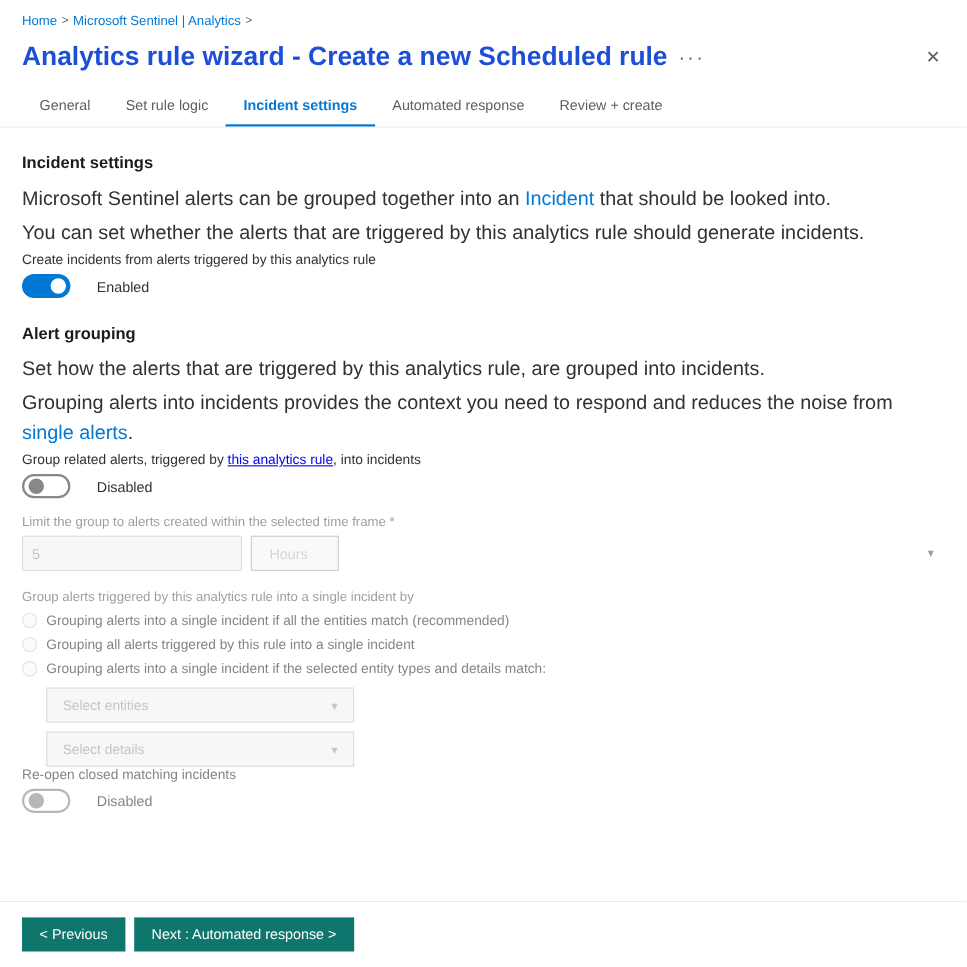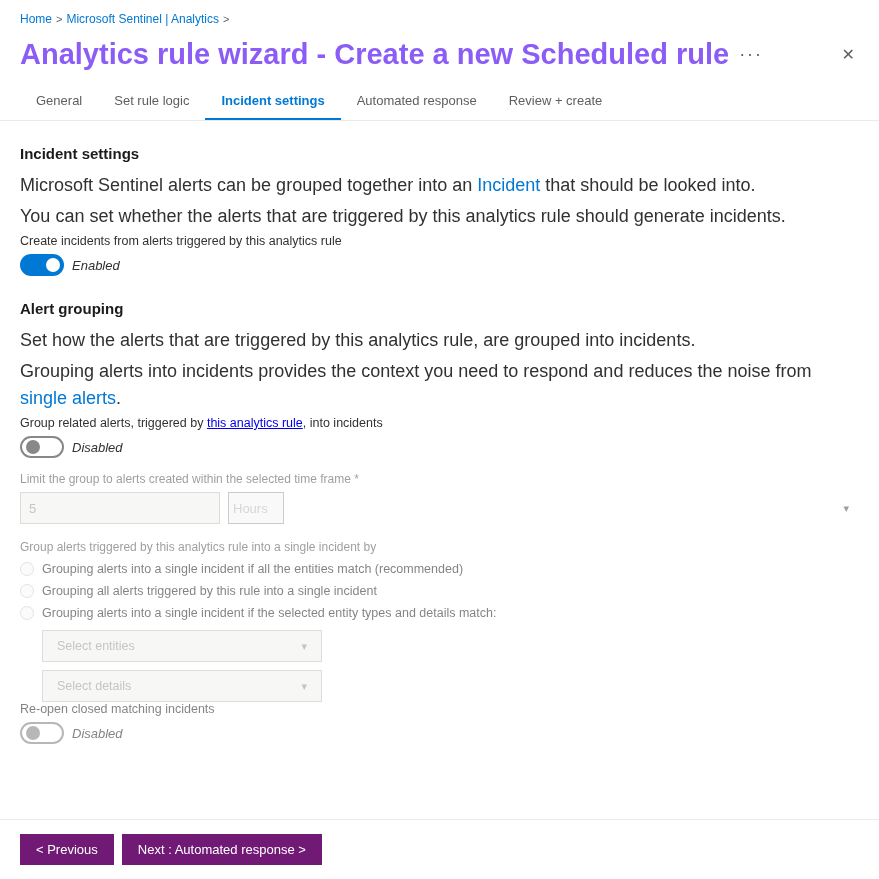--- a/index.html
+++ b/index.html
@@ -34,23 +34,23 @@
       align-items: center;
       padding: 4px 20px 12px 20px;
       justify-content: space-between;
     }
     .title-bar-left {
       display: flex;
       align-items: center;
       gap: 10px;
     }
     .page-title {
-      font-size: 29px;
+      font-size: 24px;
       font-weight: 600;
-      color: #8b5cf6;
+      color: #1d4ed8;
     }
     .more-icon {
       font-size: 18px;
       color: #605e5c;
       cursor: pointer;
       letter-spacing: 2px;
     }
     .close-icon {
       font-size: 16px;
       color: #605e5c;
@@ -106,23 +106,22 @@
       font-size: 12.5px;
       color: #323130;
       margin-top: 0;
       margin-bottom: 6px;
     }
 
     
     .toggle-wrapper {
       display: flex;
       align-items: center;
-      gap: 8px;
+      gap: 24px;
       margin-top: 6px;
-      font-style: italic;
     }
     .toggle {
       position: relative;
       width: 44px;
       height: 22px;
       cursor: pointer;
       flex-shrink: 0;
     }
     .toggle-track {
       width: 44px;
@@ -182,21 +181,21 @@
       height: 32px;
       outline: none;
     }
     .text-input:disabled {
       background: #f3f2f1;
       color: #a19f9d;
       border-color: #c8c6c4;
     }
     .select-input {
       border: 1px solid #8a8886;
-      padding: 5px 4px;
+      padding: 5px 16px;
       font-size: 13px;
       color: #323130;
       background: #fff;
       height: 32px;
       flex: 1;
       appearance: none;
       outline: none;
       cursor: pointer;
     }
     .select-input:disabled {
@@ -272,21 +271,21 @@
       left: 0;
       width: 879px;
       border-top: 1px solid #edebe9;
       padding: 14px 20px;
       background: #fff;
       display: flex;
       gap: 8px;
       align-items: center;
     }
     .btn-primary {
-      background: #701a75;
+      background: #0f766e;
       color: #fff;
       border: none;
       padding: 8px 16px;
       font-size: 13px;
       cursor: pointer;
       font-family: 'Segoe UI', Arial, sans-serif;
     }
   </style>
 </head>
 <body>

